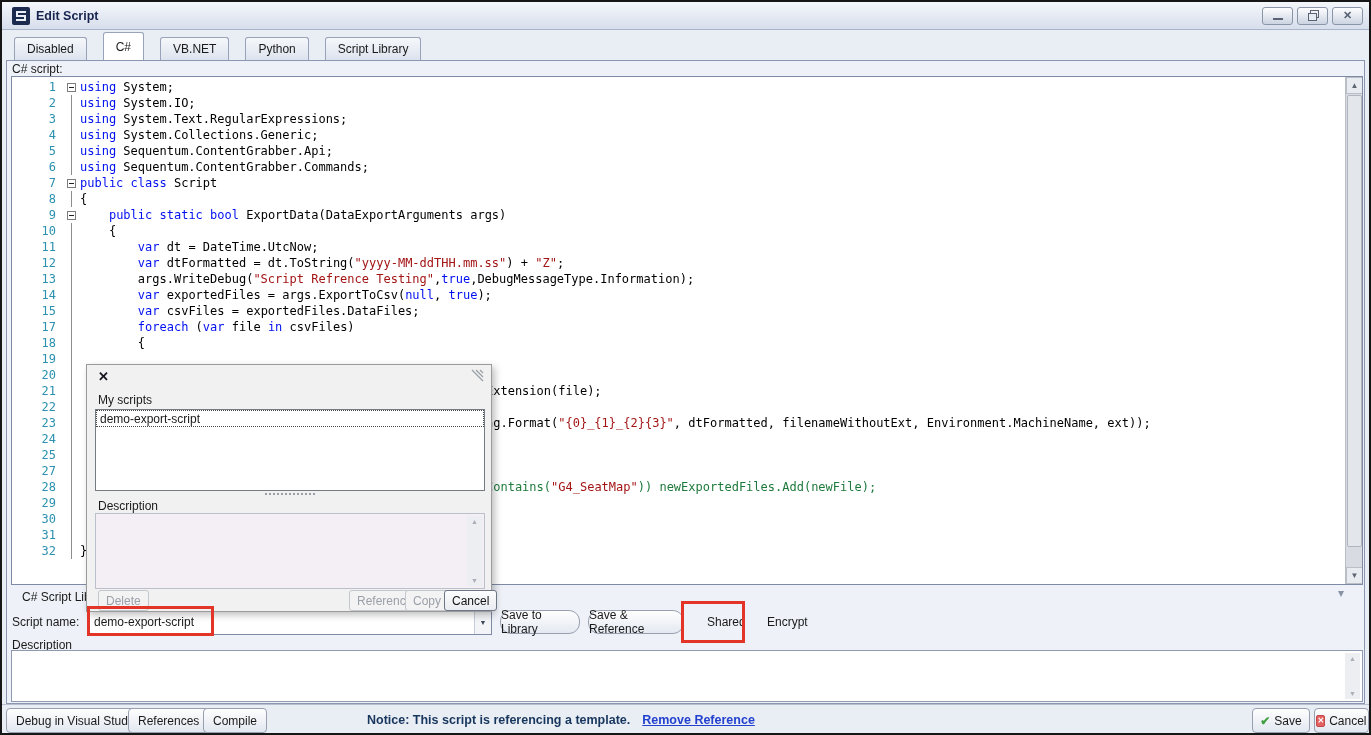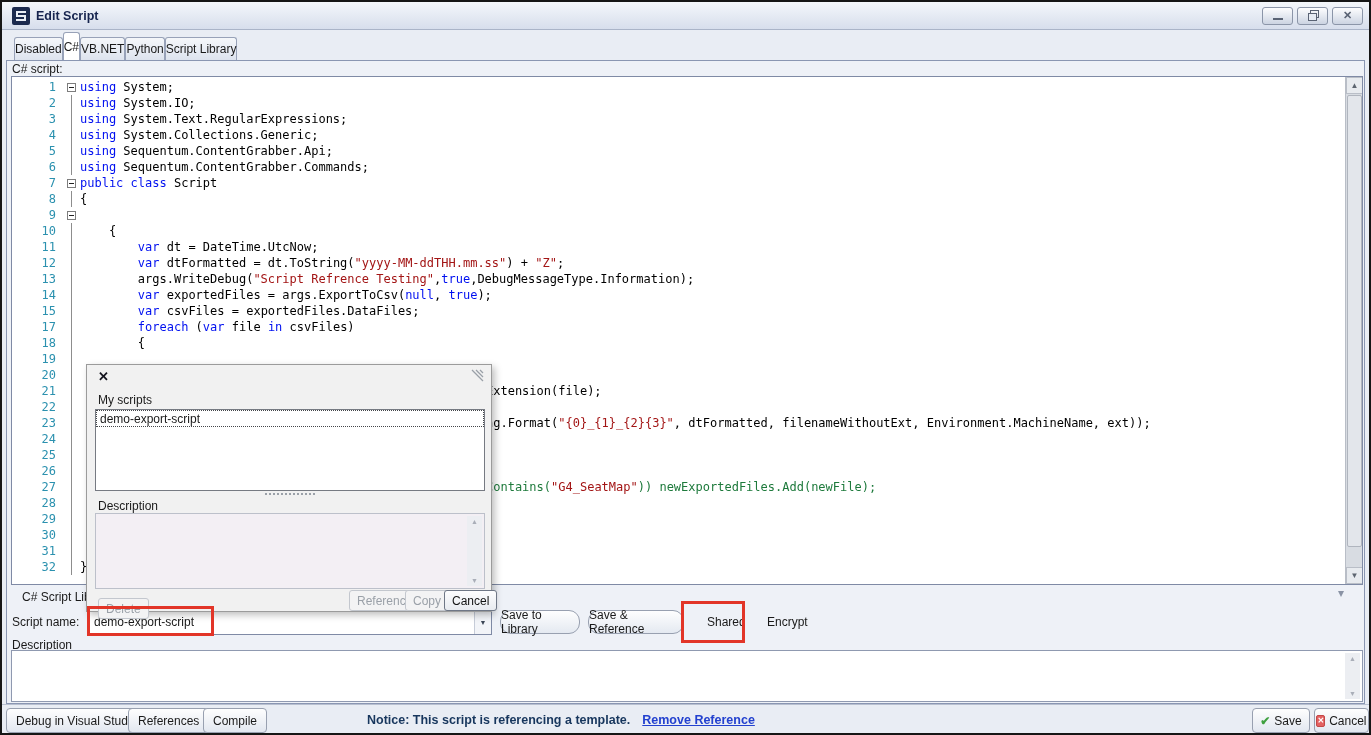--- a/index.html
+++ b/index.html
@@ -24,21 +24,21 @@
     display:flex; align-items:center; justify-content:center;
     color:#5a6374; font-weight:bold; font-size:11px; cursor:default;
   }
   .glyph-min{ display:block; width:10px; height:2px; background:#5a6374; margin-top:6px; }
   .glyph-restore{ position:relative; width:9px; height:8px; }
   .glyph-restore:before{ content:""; position:absolute; left:2px; top:-2px; width:7px; height:6px; border:1px solid #5a6374; }
   .glyph-restore:after{ content:""; position:absolute; left:0; top:1px; width:7px; height:6px; border:1px solid #5a6374; background:#e7ecf4; }
   
   .tabstrip{ height:30px; position:relative; display:flex; align-items:flex-end; padding-left:12px; }
   .tab{
-    height:23px; padding:0 0; margin-right:0;
+    height:23px; padding:0 12px; margin-right:16px;
     border:1px solid #98a2b8; border-bottom:none; border-radius:3px 3px 0 0;
     background:linear-gradient(#f5f7fa,#dde3ee);
     display:flex; align-items:center; font-size:12px; cursor:default;
   }
   .tab.active{ height:28px; background:#ffffff; position:relative; z-index:5; }
   
   .panel{ margin:0 4px; height:644px; border:1px solid #8a96b2; background:#eef1f7; }
   .abs{ position:absolute; }
   .editor-label{ left:10px; top:60px; font-size:12px; }
   .editor{
@@ -91,21 +91,21 @@
   .script-list{ left:8px; top:44px; width:390px; height:82px; background:#fff; border:1px solid #767a82; overflow:hidden; }
   .script-item{ height:17px; line-height:17px; padding:0 3px; border:1px dotted transparent; font-size:12px; }
   .script-item.selected{ border-color:#44464a; }
   .splitter{ left:178px; top:128px; width:50px; height:4px; border-top:2px dotted #9aa0a8; }
   .popup-label2{ left:11px; top:134px; }
   .popup-desc{ left:8px; top:148px; width:390px; height:76px; background:#f3eff4; border:1px solid #bcc0ca; }
   .pbtn{ position:absolute; top:225px; height:21px; border:1px solid #c3c7ce; border-radius:3px;
          background:#f3f3f4; color:#9aa0a8; display:flex; align-items:center; justify-content:center;
          font-size:12px; padding:0 7px; }
   .pbtn.enabled{ border-color:#6f7786; color:#141414; background:linear-gradient(#fdfdfe,#e8ebf0); }
-  .pbtn-delete{ left:11px;margin-top:8px; } .pbtn-reference{ left:262px; } .pbtn-copy{ left:318px; } .pbtn-cancel{ left:357px; }
+  .pbtn-delete{ left:11px; } .pbtn-reference{ left:262px; } .pbtn-copy{ left:318px; } .pbtn-cancel{ left:357px; }
   
   .redbox{ border:3px solid #e23528; z-index:60; pointer-events:none; }
   .redbox-1{ left:85px; top:604px; width:127px; height:30px; }
   .redbox-2{ left:679px; top:599px; width:64px; height:42px; }
   
   .footer{ position:absolute; left:0; top:702px; width:100%; height:31px; border-top:1px solid #b8c0d0; background:#e9edf4; }
   .fbtn{ position:absolute; top:3px; height:25px; border:1px solid #98a0b0; border-radius:4px;
          background:linear-gradient(#fefefe,#e2e7f0); font-size:12px; display:flex; align-items:center;
          justify-content:center; padding:0 9px; }
   .fbtn-debug{ left:4px; } .fbtn-refs{ left:126px;justify-content:flex-end; } .fbtn-compile{ left:201px; }
@@ -231,20 +231,21 @@
           </span>
           <span class="code"><span class="pl">{</span></span>
         </div>
         <div class="crow">
           <span class="ln">9</span>
           <span class="fm">
             <span class="fbox">
               <i></i>
             </span>
           </span>
+          <span class="code"><span class="pl">    </span><span class="kw">public</span><span class="pl"> </span><span class="kw">static</span><span class="pl"> </span><span class="kw">bool</span><span class="pl"> ExportData(DataExportArguments args)</span></span>
         </div>
         <div class="crow">
           <span class="ln">10</span>
           <span class="fm">
             <span class="fguide"></span>
           </span>
           <span class="code"><span class="pl">    {</span></span>
         </div>
         <div class="crow">
           <span class="ln">11</span>
@@ -332,27 +333,20 @@
         </div>
         <div class="crow">
           <span class="ln">24</span>
           <span class="fm">
             <span class="fguide"></span>
           </span>
           <span class="code"></span>
         </div>
         <div class="crow">
           <span class="ln">25</span>
-          <span class="fm">
-            <span class="fguide"></span>
-          </span>
-          <span class="code"></span>
-        </div>
-        <div class="crow">
-          <span class="ln">26</span>
           <span class="fm">
             <span class="fguide"></span>
           </span>
           <span class="code"></span>
         </div>
         <div class="crow">
           <span class="ln">27</span>
           <span class="fm">
             <span class="fguide"></span>
           </span>

